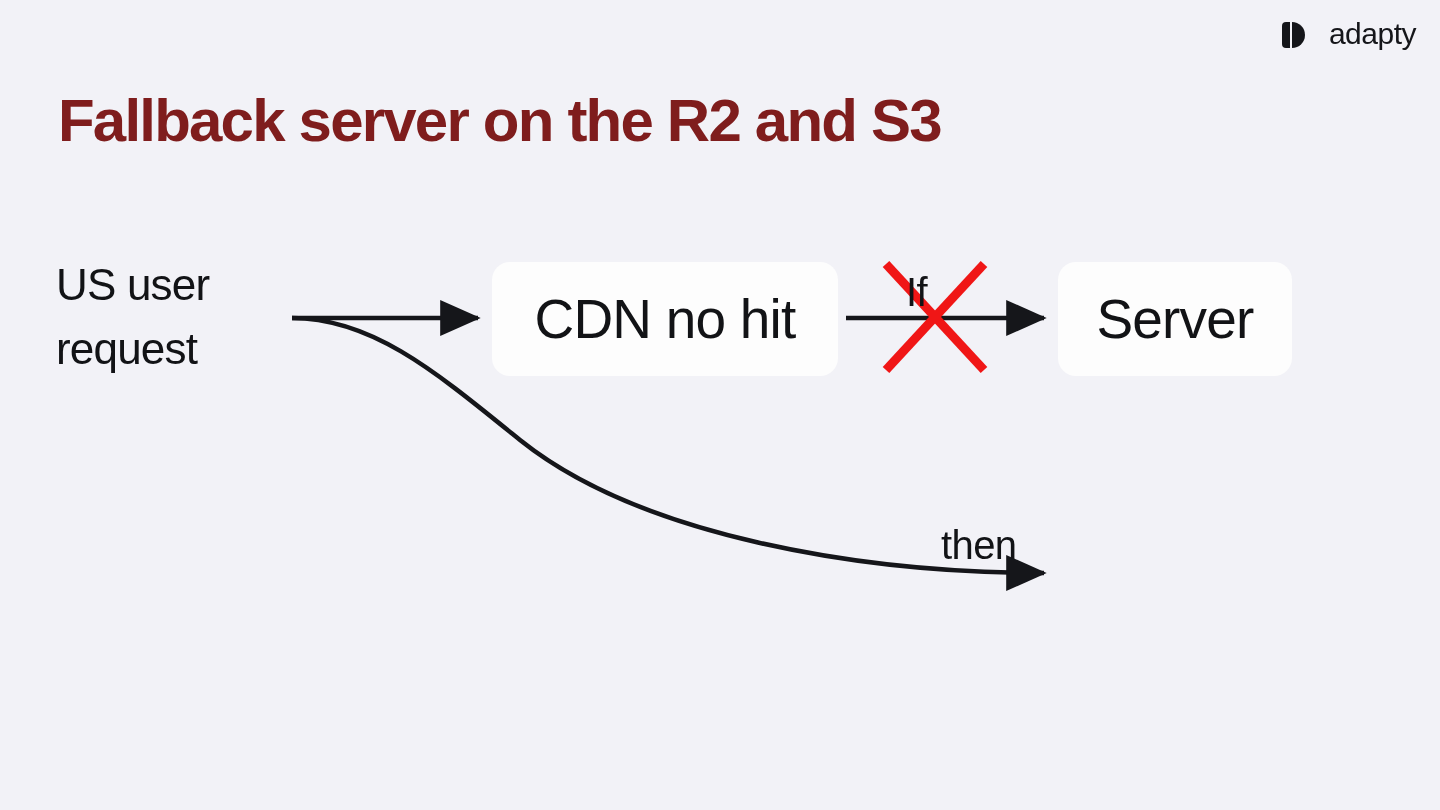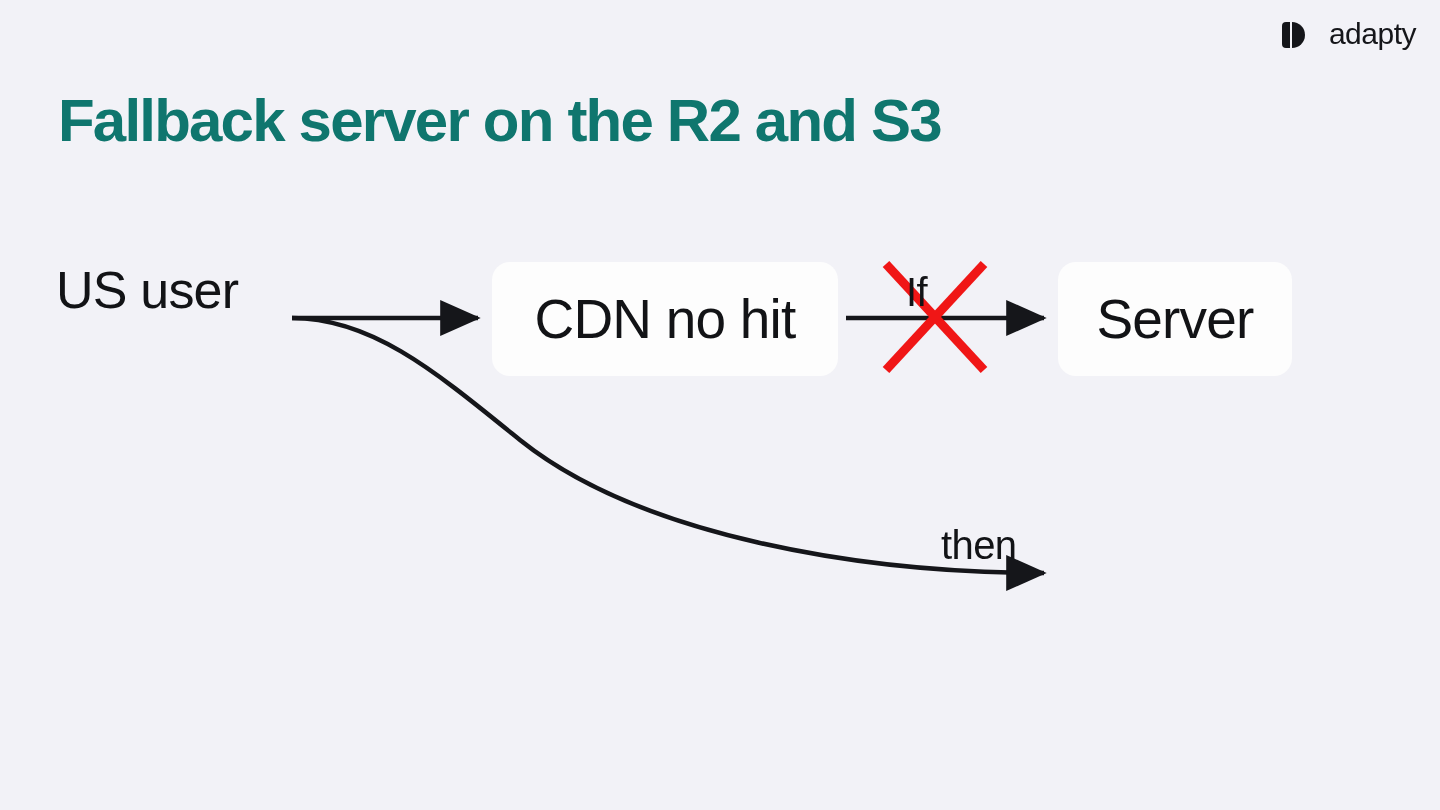--- a/index.html
+++ b/index.html
@@ -61,21 +61,21 @@
 
   
   .page-title {
     position: absolute;
     left: 58px;
     top: 48px;
     font-size: 60px;
     font-weight: 700;
     letter-spacing: -1.8px;
     line-height: 1.1;
-    color: #0f766e;
+    color: #7f1d1d;
     white-space: nowrap;
     text-align: right;
   }
 
   
   .diagram {
     position: absolute;
     left: 0;
     top: 0;
     width: 1440px;
@@ -105,21 +105,21 @@
   }
   .node-cdn   { left: 492px;  top: 262px; width: 346px; height: 114px; }
   .node-server{ left: 1058px; top: 262px; width: 234px; height: 114px; }
   .node-r2s3  { left: 1058px; top: 516px; width: 234px; height: 114px; }
 
   .source-label {
     position: absolute;
     left: 56px;
     top: 253px;
     width: 230px;
-    font-size: 52px;
+    font-size: 44px;
     font-weight: 400;
     letter-spacing: -0.8px;
     line-height: 1.45;
     color: #121316;
   }
 
   .edge-label {
     position: absolute;
     font-size: 40px;
     font-weight: 400;
@@ -161,20 +161,21 @@
     <path d="M292,318 C372,318 436,372 520,440 C640,536 860,573 1044,573" fill="none" stroke="#15161a" stroke-width="4.5" marker-end="url(#arrowhead)"></path>
 
     <g>
       <line x1="886" y1="264" x2="984" y2="370" stroke="#f01616" stroke-width="9" stroke-linecap="butt"></line>
       <line x1="984" y1="264" x2="886" y2="370" stroke="#f01616" stroke-width="9" stroke-linecap="butt"></line>
     </g>
   </svg>
 
   <div class="source-label">
     <div>US user</div>
+    <div>request</div>
   </div>
 
   <div class="node node-cdn">
     <span>CDN no hit</span>
   </div>
 
   <div class="node node-server">
     <span>Server</span>
   </div>
 

